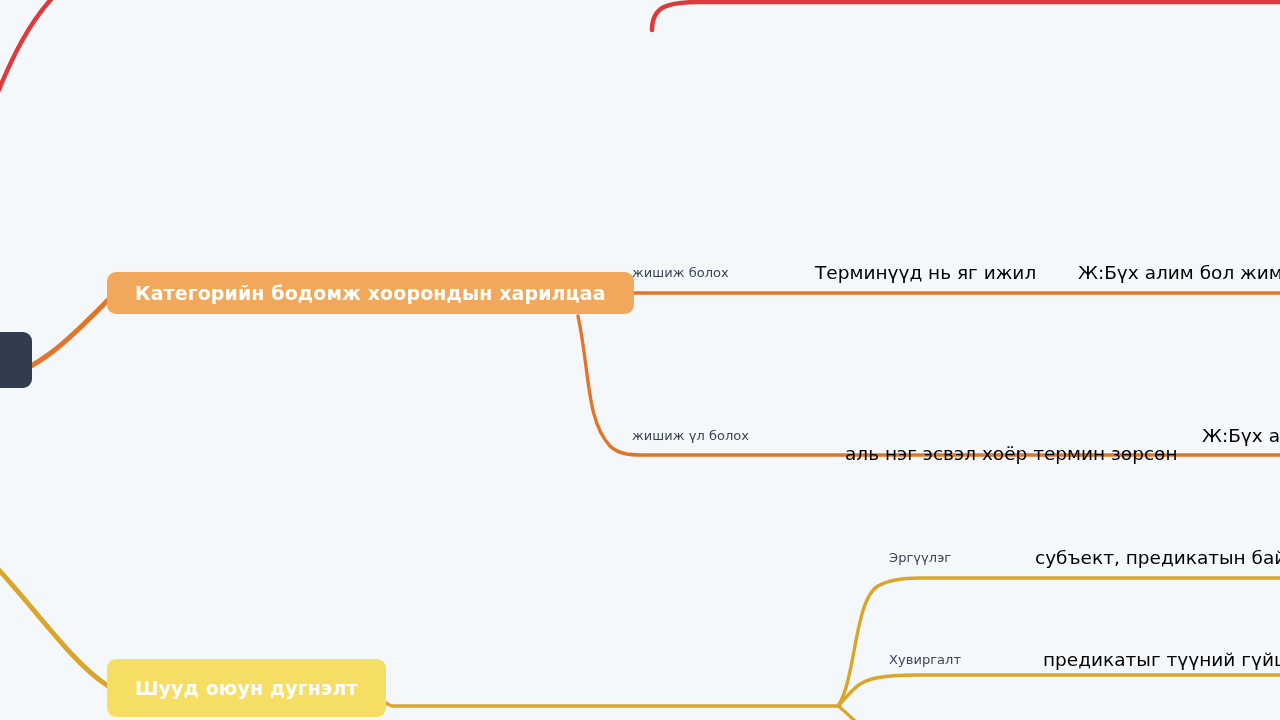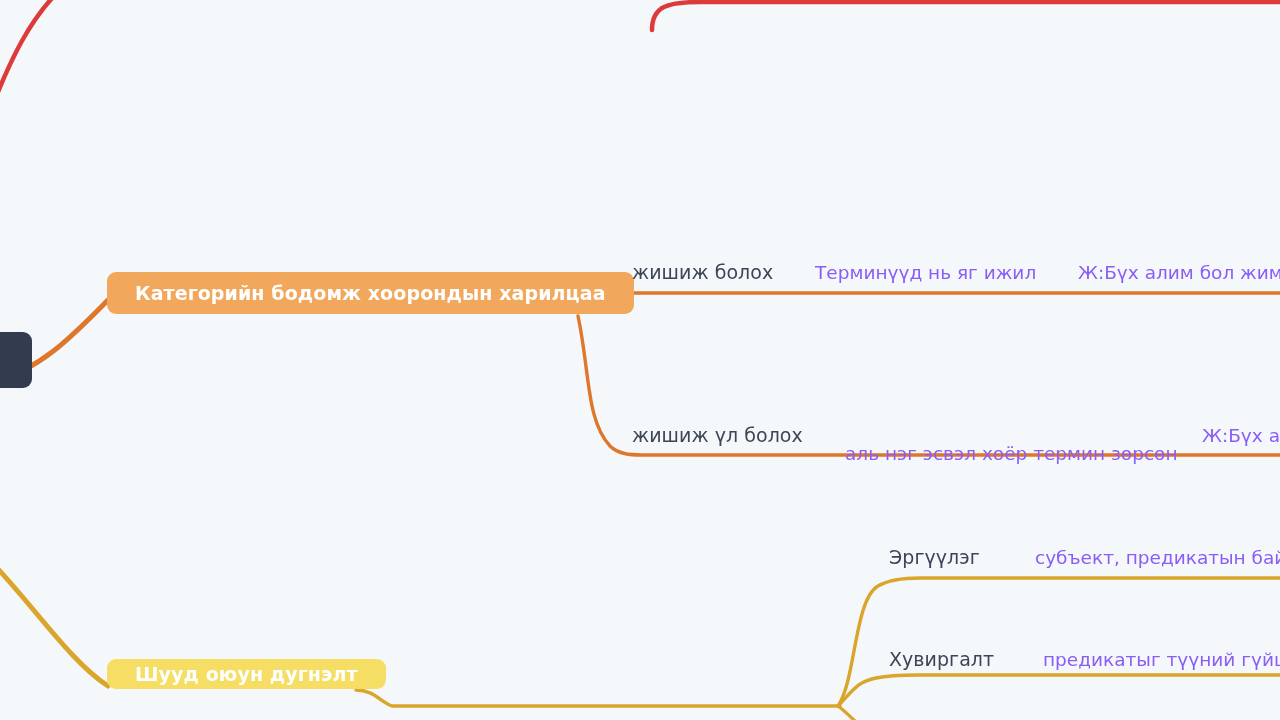--- a/index.html
+++ b/index.html
@@ -54,27 +54,27 @@
     font-size: 19px;
     padding: 0 28px;
     letter-spacing: 0.1px;
   }
 
   .node-branch-orange { background: #f2a85c; }
   .node-branch-yellow { background: #f5de63; }
 
   .node-leaf {
     color: #3c4557;
-    font-size: 19px;
+    font-size: 13px;
     font-weight: normal;
     letter-spacing: 0.05px;
   }
 
   .node-leaf-sub {
-    color: #8b5cf6;
+    color: #000000;
     font-size: 18.5px;
     text-align: center;
   }
 
   
   .clip-right { overflow: hidden; }
 </style>
 </head>
 <body>
 
@@ -128,21 +128,21 @@
   </div>
 
   <div class="node node-leaf-sub" style="left:845px; top:440px; height:26px;">
     <span>аль нэг эсвэл хоёр термин зөрсөн</span>
   </div>
 
   <div class="node node-leaf-sub clip-right" style="left:1202px; top:422px; height:26px; width:78px;">
     <span>Ж:Бүх ал</span>
   </div>
 
-  <div class="node node-branch node-branch-yellow" style="left:107px; top:659px; height:30px;">
+  <div class="node node-branch node-branch-yellow" style="left:107px; top:659px; height:58px;">
     <span>Шууд оюун дугнэлт</span>
   </div>
 
 
   <div class="node node-leaf" style="left:889px; top:544px; height:26px;">
     <span>Эргүүлэг</span>
   </div>
 
   <div class="node node-leaf-sub clip-right" style="left:1035px; top:544px; height:26px; width:245px;">
     <span>субъект, предикатын байрь</span>

